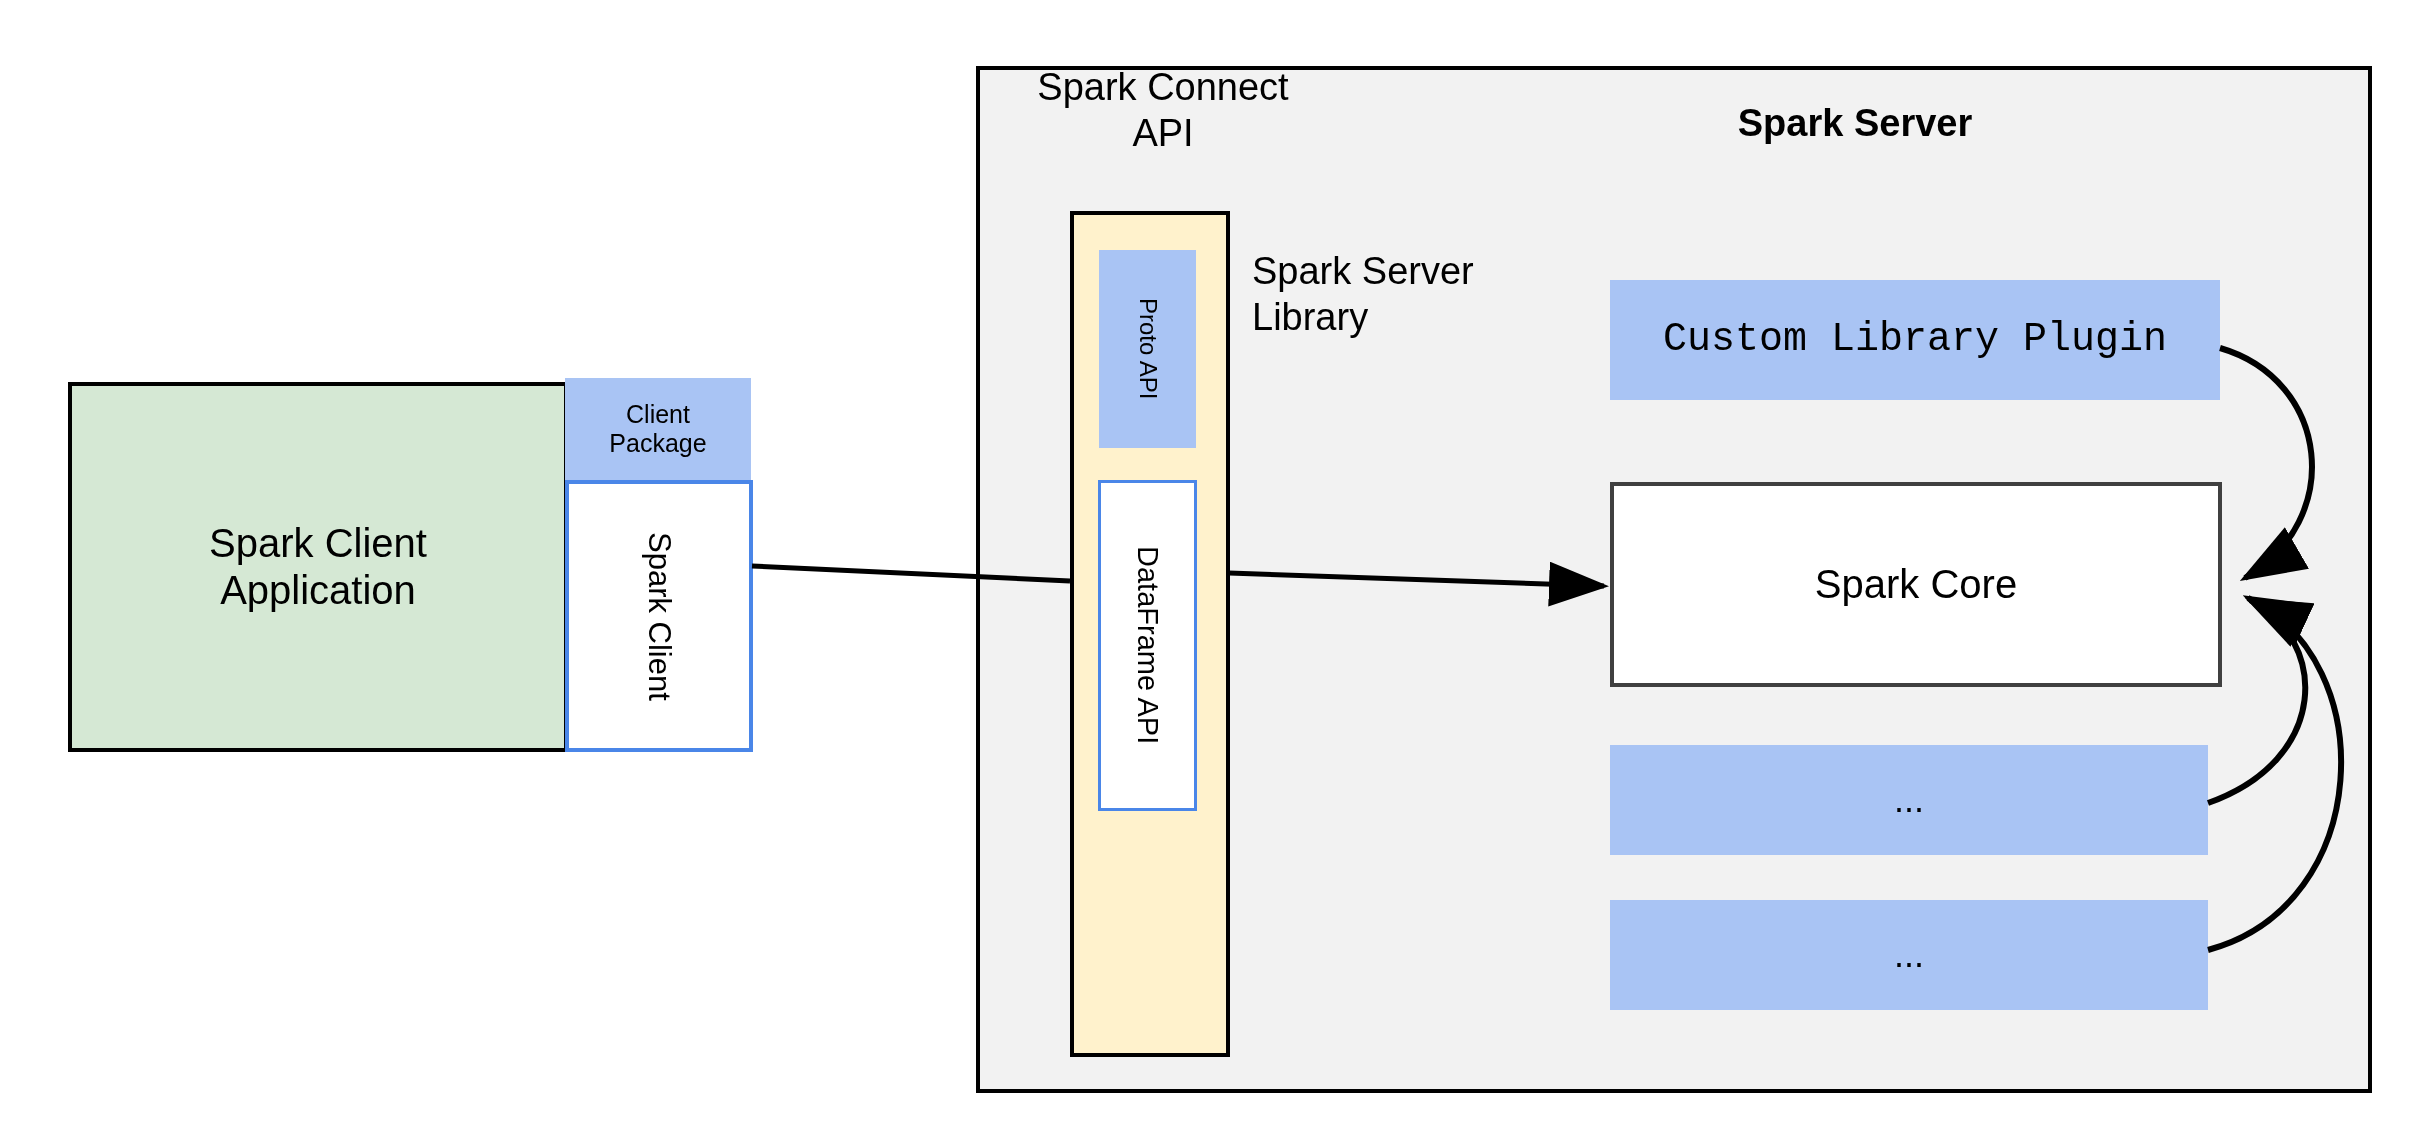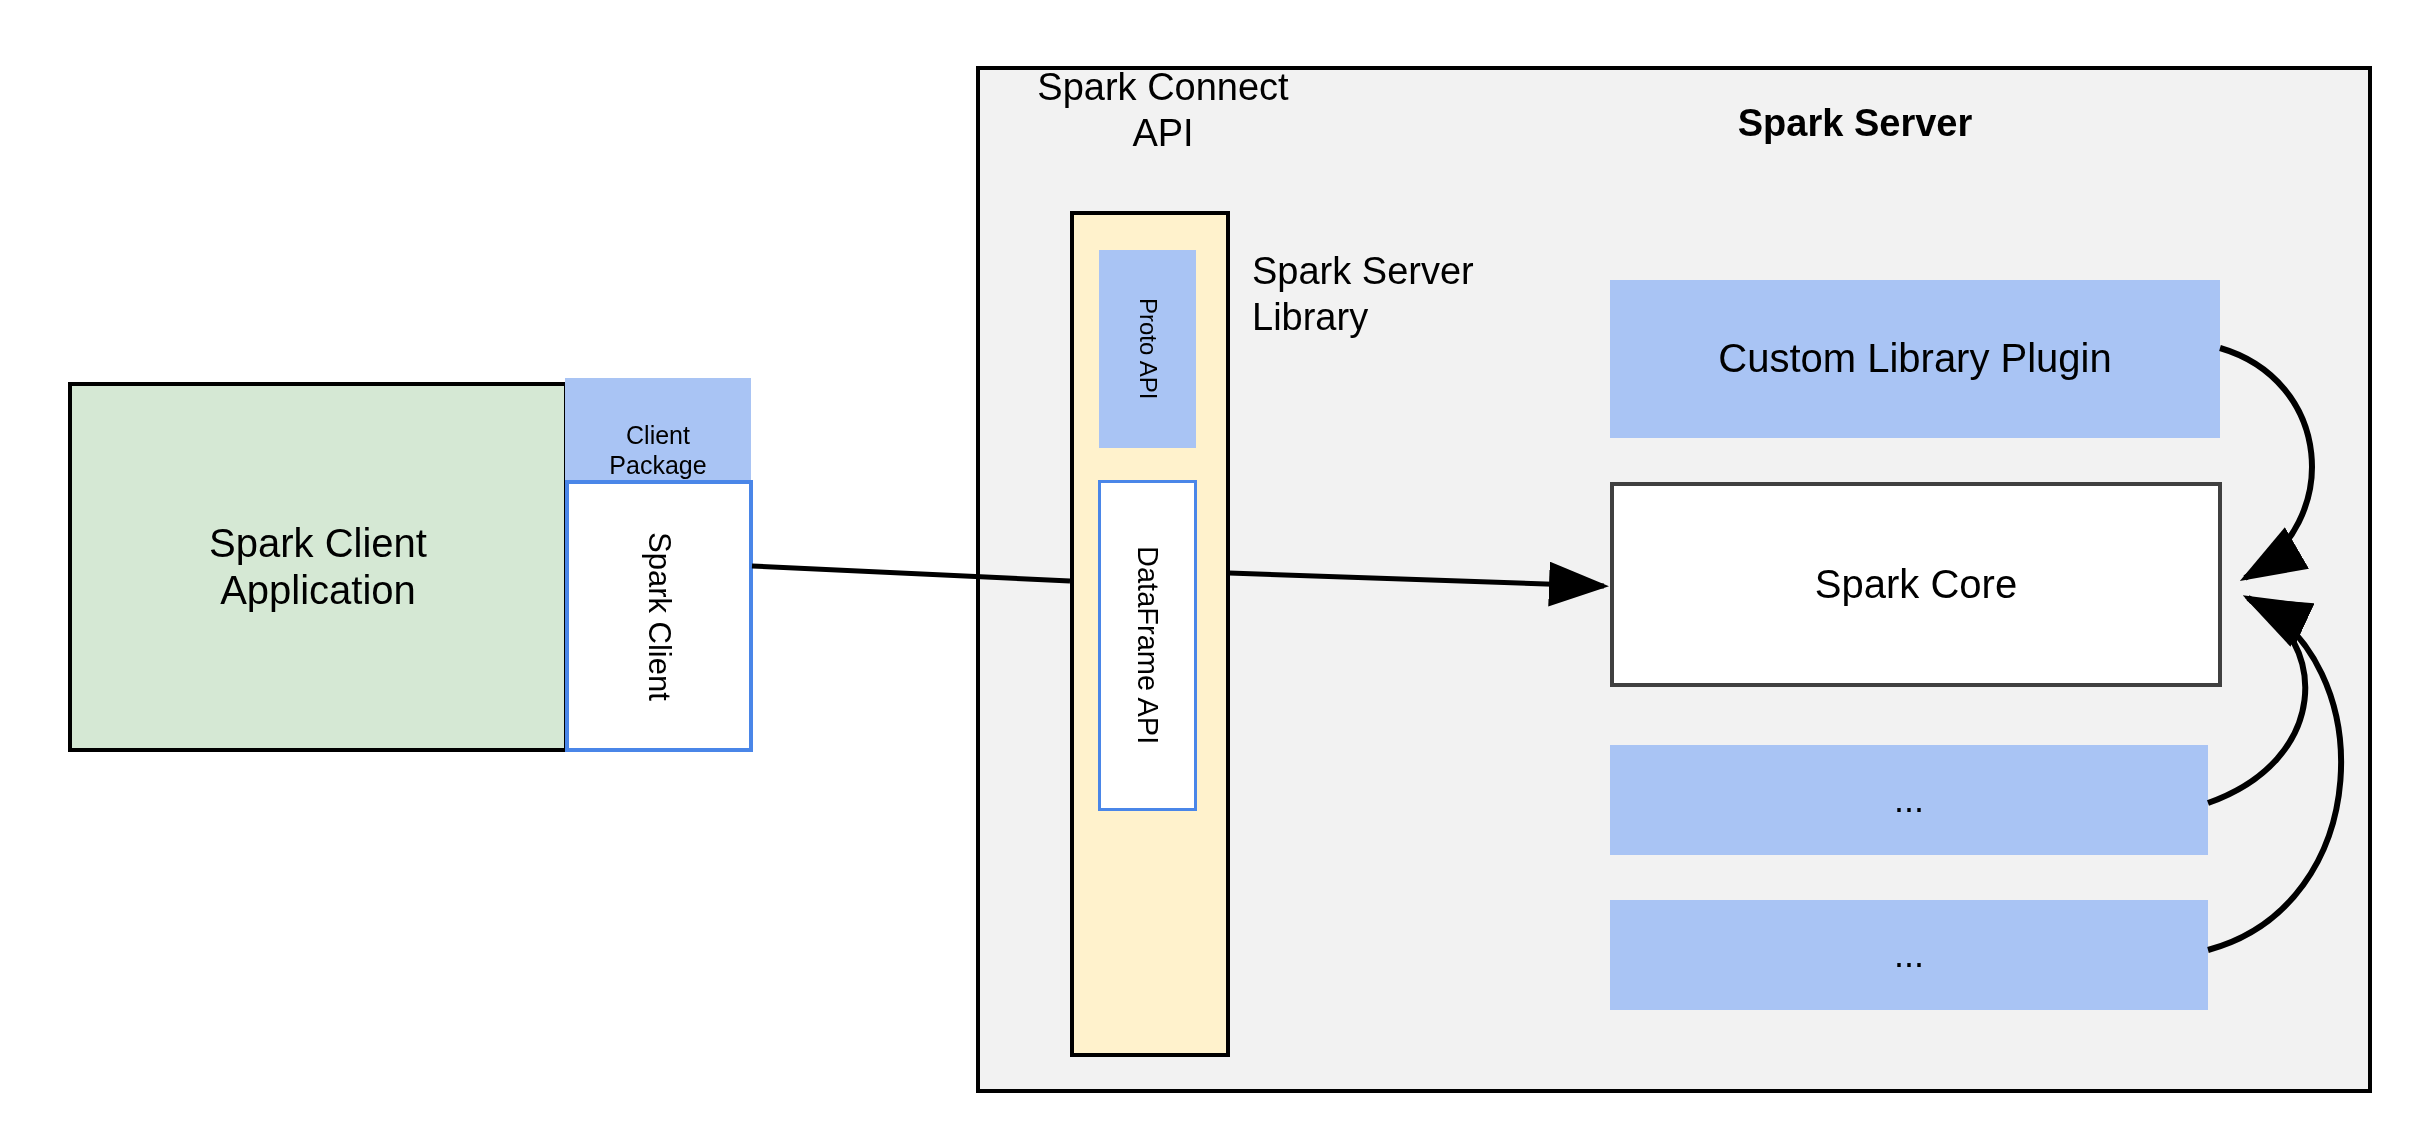--- a/index.html
+++ b/index.html
@@ -59,21 +59,20 @@
     border: 4px solid #000000;
     font-size: 40px;
   }
 
   #client-package {
     left: 565px; top: 378px;
     width: 186px; height: 102px;
     background: #a9c4f4;
     border: none;
     font-size: 25px;
-    align-items: flex-end;
   }
 
   #spark-client {
     left: 565px; top: 480px;
     width: 188px; height: 272px;
     background: #ffffff;
     border: 4px solid #4a86e8;
     font-size: 31px;
   }
 
@@ -118,24 +117,25 @@
   #server-title {
     left: 1620px; top: 100px;
     width: 470px;
     text-align: center;
     font-size: 38px;
     font-weight: bold;
   }
 
   #custom-plugin {
     left: 1610px; top: 280px;
-    width: 610px; height: 158px;
+    width: 610px; height: 120px;
     background: #a9c4f4;
     border: none;
     font-size: 40px;
+    font-family: Liberation Mono, monospace;
   }
 
   #spark-core {
     left: 1610px; top: 482px;
     width: 612px; height: 205px;
     background: #ffffff;
     border: 4px solid #404040;
     font-size: 40px;
   }
 

